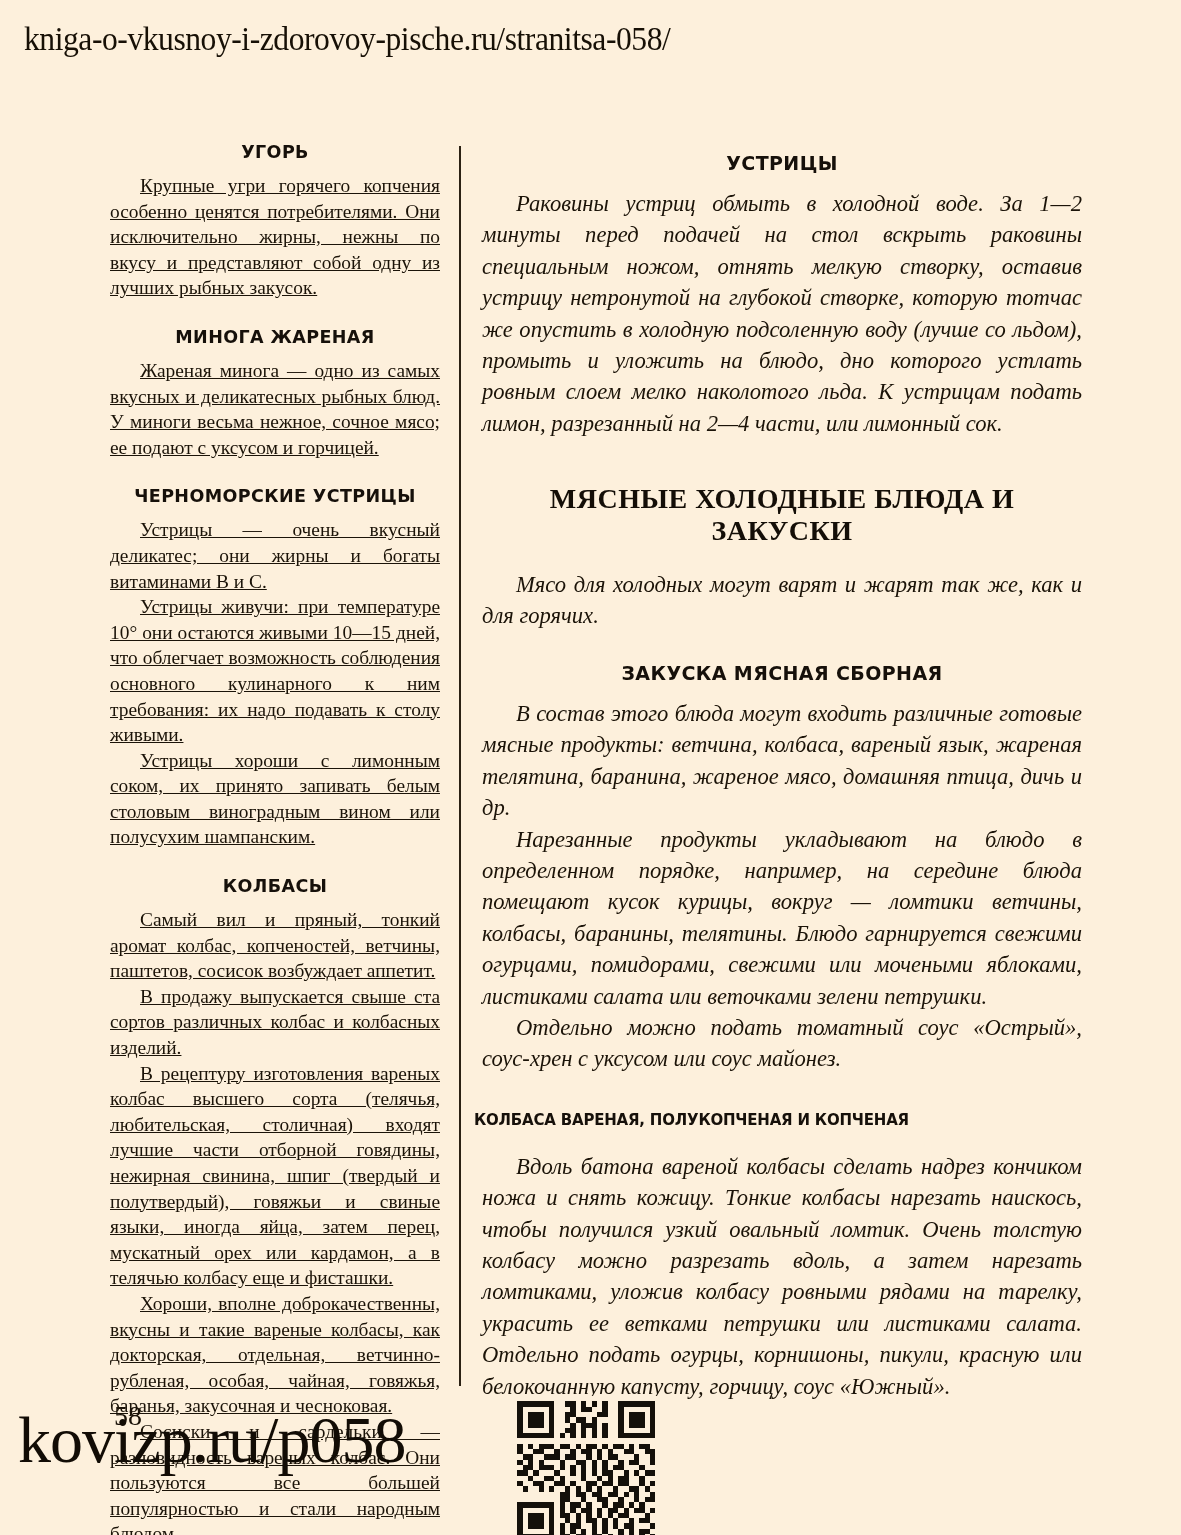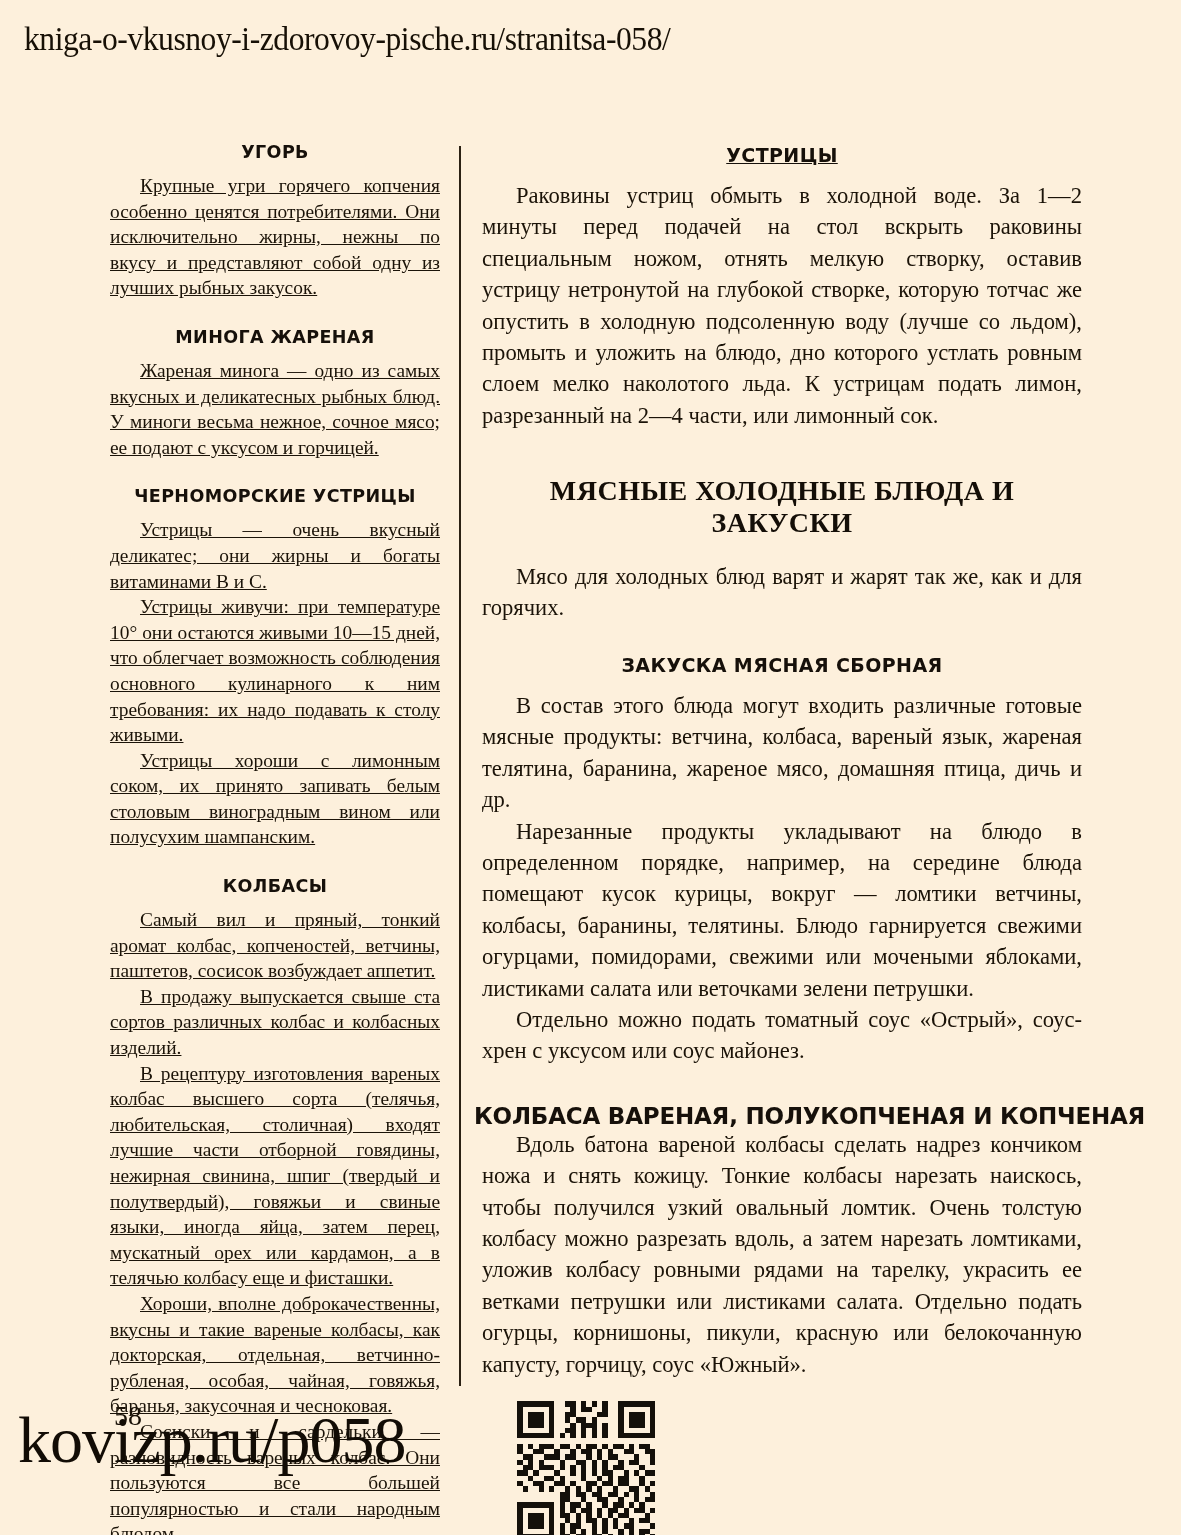--- a/index.html
+++ b/index.html
@@ -80,39 +80,37 @@
   }
   .col-left h2.sec-head.first {
     margin-top: 0;
   }
   .col-right h2.sec-head {
     font-size: 19px;
     margin-top: 30px;
     margin-bottom: 14px;
   }
   .col-right h2.sec-head.first {
-    margin-top: 4px;
-    text-decoration: underline;
+    margin-top: 12px;
   }
   h1.major-head {
     font-family: "Liberation Serif", "DejaVu Serif", serif;
     font-weight: bold;
     font-size: 28px;
     text-align: center;
     line-height: 1.14;
     margin: 44px 36px 22px 36px;
     color: #140e07;
     letter-spacing: 0.5px;
   }
   h2.wide-head {
     font-family: "DejaVu Sans", "Liberation Sans", sans-serif;
     font-weight: bold;
-    font-size: 23px;
-    text-align: center;
-    margin: 36px -8px 0 -8px;
+    font-size: 15px;
+    margin: 36px -8px 22px -8px;
     color: #16100a;
     letter-spacing: -0.2px;
     white-space: nowrap;
   }
 
   
   .col-left p {
     margin: 0;
     font-size: 19.4px;
     line-height: 25.6px;
@@ -121,20 +119,21 @@
     color: #1b1308;
     text-decoration: underline;
   }
   .col-right p {
     margin: 0;
     font-size: 22.6px;
     line-height: 31.4px;
     text-indent: 34px;
     text-align: justify;
     color: #1b1308;
+    font-style: italic;
   }
 
   
   .page-number {
     position: absolute;
     left: 114px;
     top: 1400px;
     font-family: "Liberation Serif", "DejaVu Serif", serif;
     font-size: 28px;
     color: #1a1208;
@@ -191,21 +190,21 @@
 
   </div>
 
   <div class="col-right">
 
     <h2 class="sec-head first">УСТРИЦЫ</h2>
     <p>Раковины устриц обмыть в холодной воде. За 1—2 минуты перед подачей на стол вскрыть раковины специальным ножом, отнять мелкую створку, оставив устрицу нетронутой на глубокой створке, которую тотчас же опустить в холодную подсоленную воду (лучше со льдом), промыть и уложить на блюдо, дно которого устлать ровным слоем мелко наколотого льда. К устрицам подать лимон, разрезанный на 2—4 части, или лимонный сок.</p>
 
     <h1 class="major-head">МЯСНЫЕ ХОЛОДНЫЕ БЛЮДА И ЗАКУСКИ</h1>
 
-    <p>Мясо для холодных блюд варят и жарят так же, как и для горячих.</p>
+    <p>Мясо для холодных могут варят и жарят так же, как и для горячих.</p>
 
     <h2 class="sec-head">ЗАКУСКА МЯСНАЯ СБОРНАЯ</h2>
     <p>В состав этого блюда могут входить различные готовые мясные продукты: ветчина, колбаса, вареный язык, жареная телятина, баранина, жареное мясо, домашняя птица, дичь и др.</p>
     <p>Нарезанные продукты укладывают на блюдо в определенном порядке, например, на середине блюда помещают кусок курицы, вокруг — ломтики ветчины, колбасы, баранины, телятины. Блюдо гарнируется свежими огурцами, помидорами, свежими или мочеными яблоками, листиками салата или веточками зелени петрушки.</p>
     <p>Отдельно можно подать томатный соус «Острый», соус-хрен с уксусом или соус майонез.</p>
 
     <h2 class="wide-head">КОЛБАСА ВАРЕНАЯ, ПОЛУКОПЧЕНАЯ И КОПЧЕНАЯ</h2>
     <p>Вдоль батона вареной колбасы сделать надрез кончиком ножа и снять кожицу. Тонкие колбасы нарезать наискось, чтобы получился узкий овальный ломтик. Очень толстую колбасу можно разрезать вдоль, а затем нарезать ломтиками, уложив колбасу ровными рядами на тарелку, украсить ее ветками петрушки или листиками салата. Отдельно подать огурцы, корнишоны, пикули, красную или белокочанную капусту, горчицу, соус «Южный».</p>
   </div>
 

